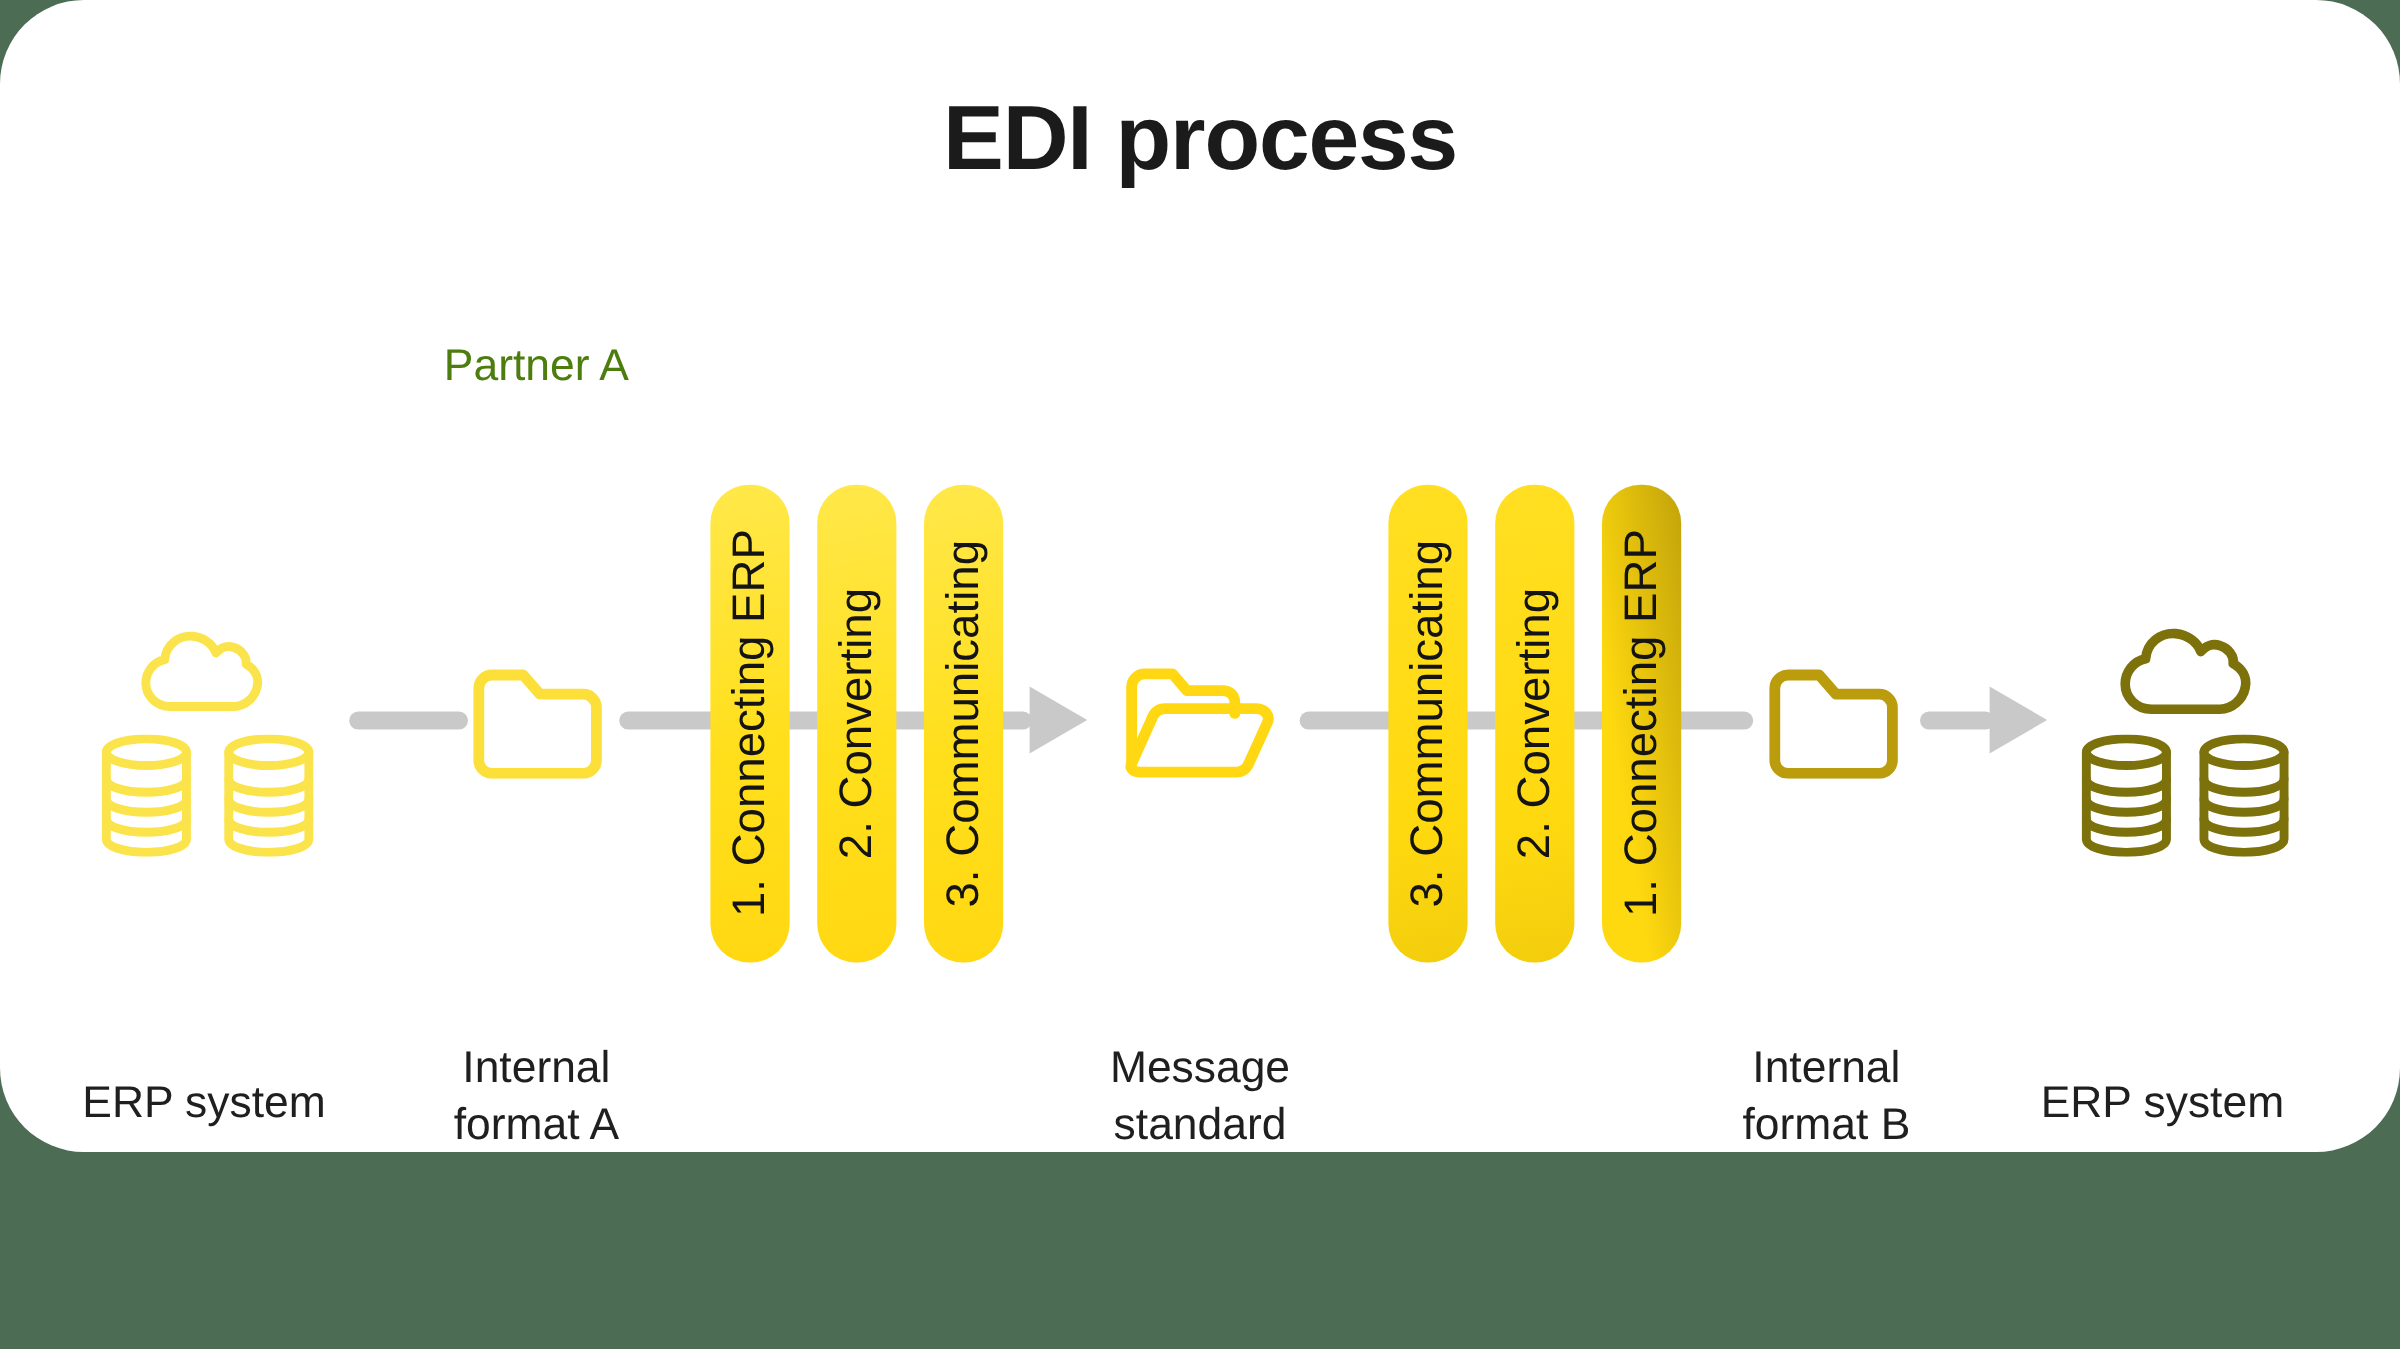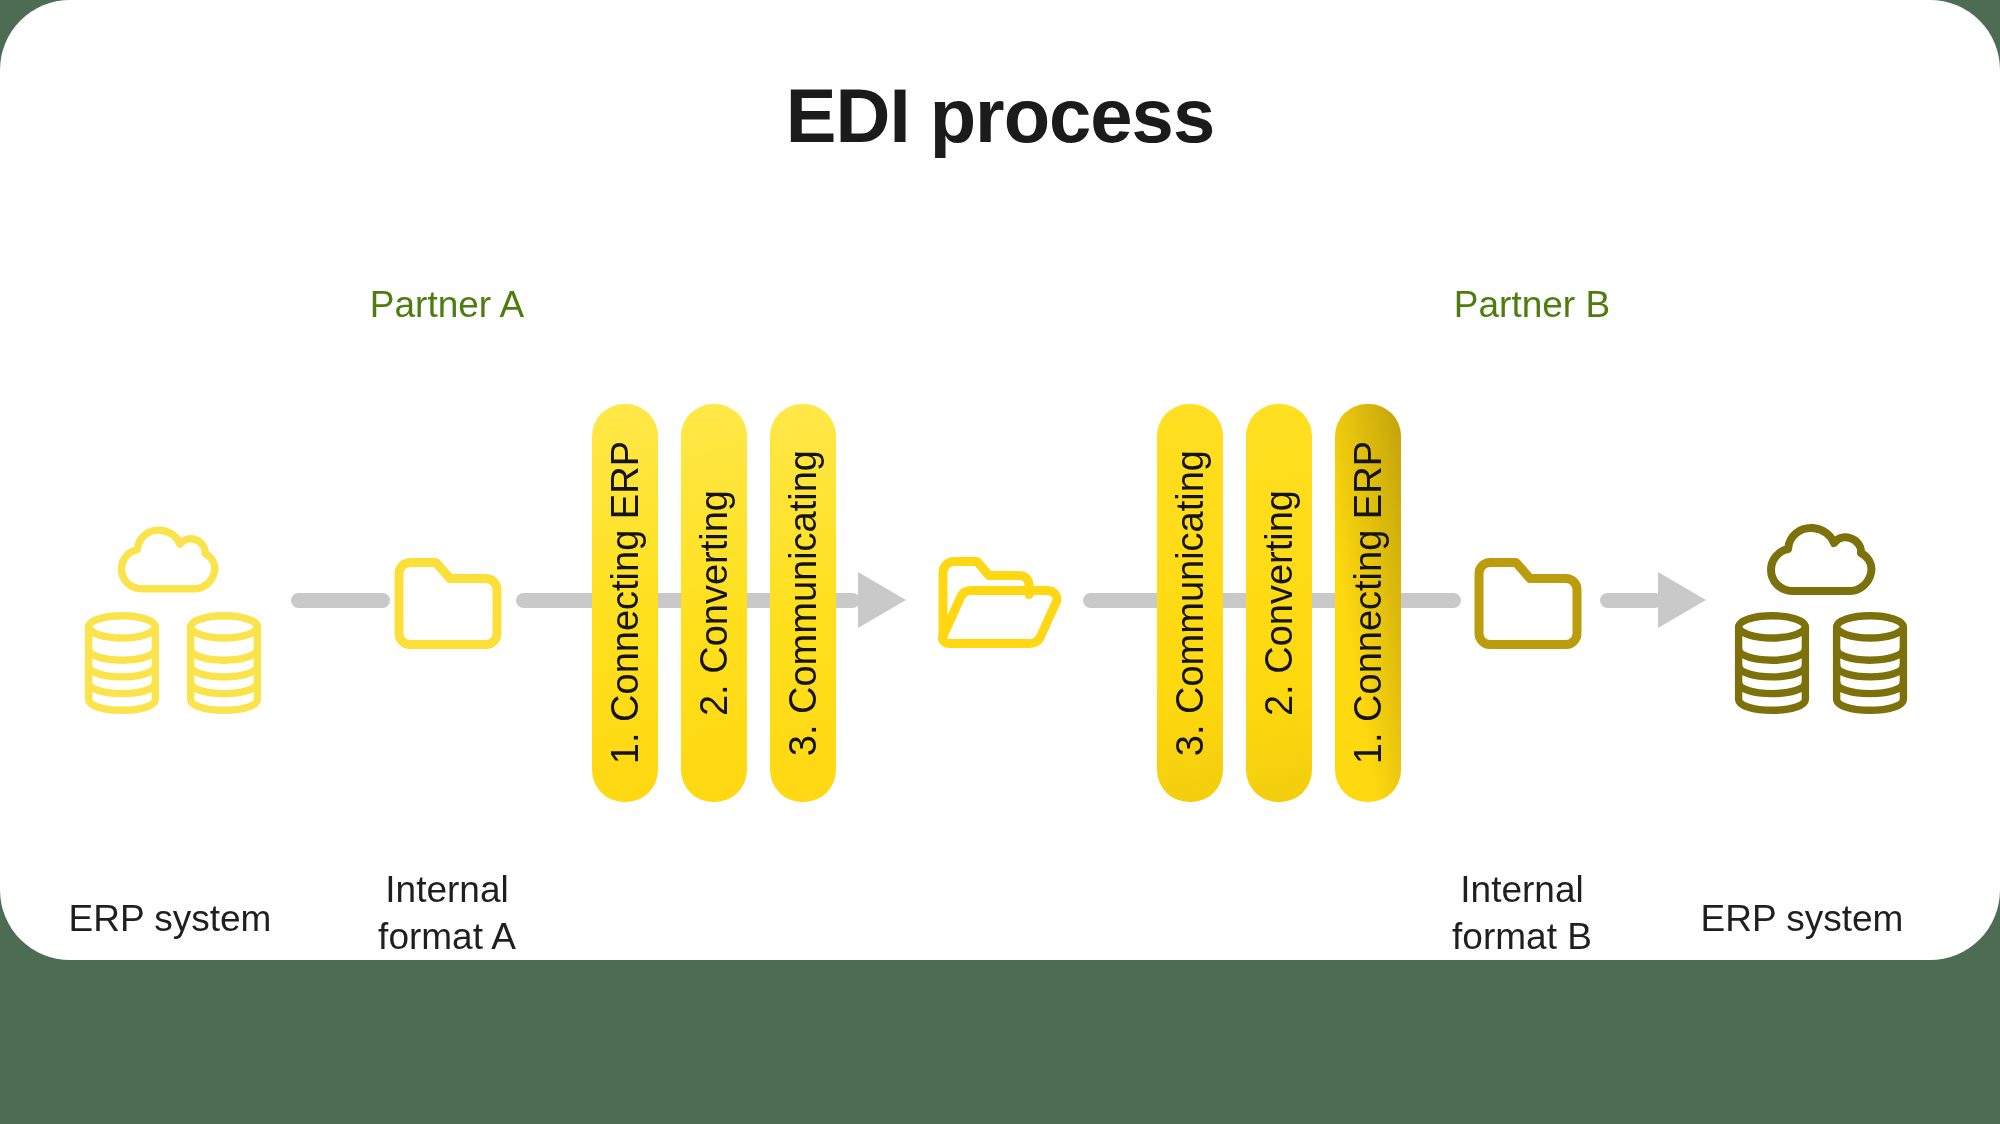--- a/index.html
+++ b/index.html
@@ -67,21 +67,20 @@
 </style>
 </head>
 <body>
 
 <div class="page">
   <div class="card">
 
     <div class="title">EDI process</div>
 
     <div class="partner partner-a">Partner A</div>
-    <div class="partner partner-b">Partner B</div>
 
     <div class="line" style="left:291px; width:99px;"></div>
     <div class="line" style="left:516px; width:344px;"></div>
     <div class="arrowhead" style="left:858px;"></div>
     <div class="line" style="left:1083px; width:378px;"></div>
     <div class="line" style="left:1600px; width:62px;"></div>
     <div class="arrowhead" style="left:1658px;"></div>
 
     <svg class="icon stroke-light" style="left:115px; top:518px;" width="104" height="82" viewBox="0 0 112 80">
       <path stroke-width="8" d="M29 72 C16 72 7 62 7 51 C7 41 14 32 24 30 C25 17 36 8 49 9 C59 10 67 16 70 24 C74 19 80 17 86 19 C93 21 98 28 97 34 C104 38 109 45 107 54 C105 64 96 72 86 72 Z"></path>
@@ -148,18 +147,20 @@
       <ellipse stroke-width="8" cx="44" cy="16" rx="36" ry="12"></ellipse>
       <path stroke-width="8" d="M8 16 V94 C8 101 24 106 44 106 C64 106 80 101 80 94 V16"></path>
       <path stroke-width="8" d="M8 40 C8 47 24 52 44 52 C64 52 80 47 80 40"></path>
       <path stroke-width="8" d="M8 58 C8 65 24 70 44 70 C64 70 80 65 80 58"></path>
       <path stroke-width="8" d="M8 76 C8 83 24 88 44 88 C64 88 80 83 80 76"></path>
     </svg>
 
     <div class="node-label" style="left:20px;  top:895px;">ERP system</div>
     <div class="node-label" style="left:297px; top:866px;">Internal
 format A</div>
+    <div class="node-label" style="left:850px; top:866px;">Message
+standard</div>
     <div class="node-label" style="left:1372px;top:866px;">Internal
 format B</div>
     <div class="node-label" style="left:1652px;top:895px;">ERP system</div>
 
   </div>
 </div>
 
 </body></html>

